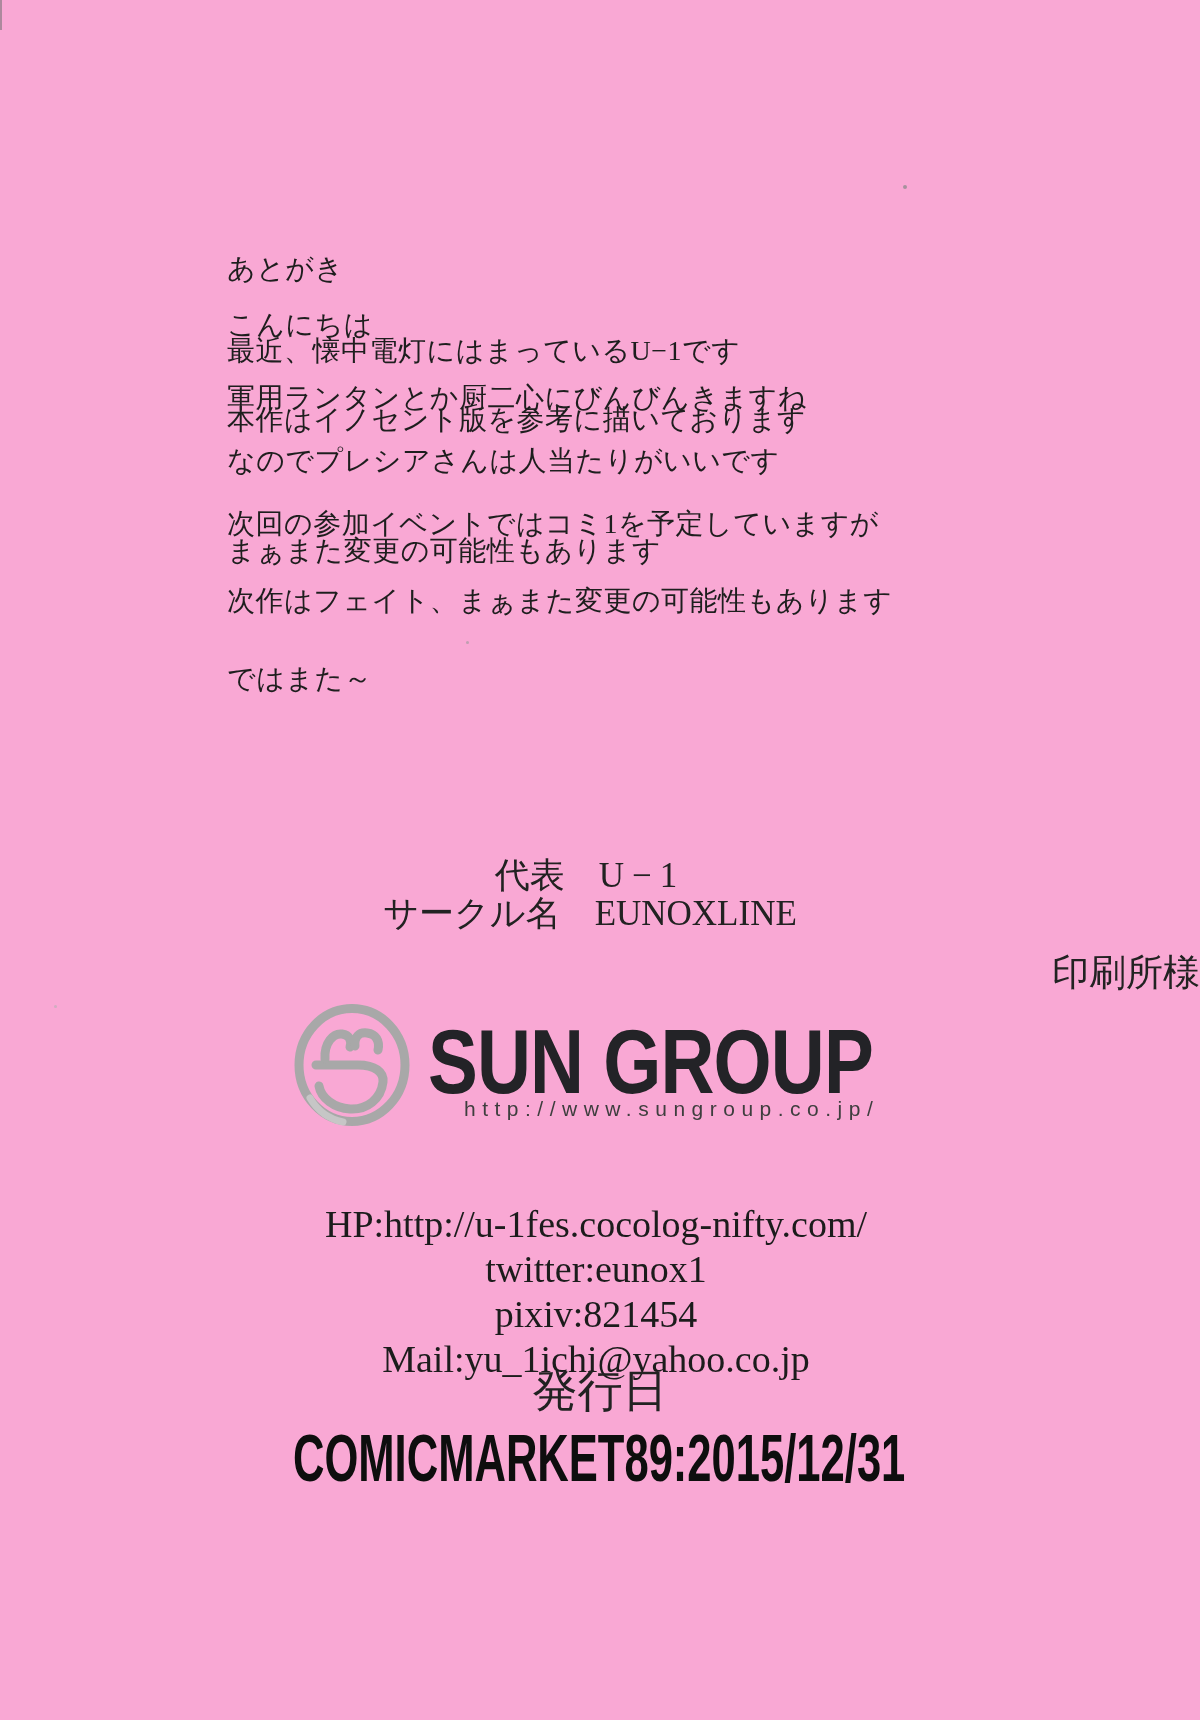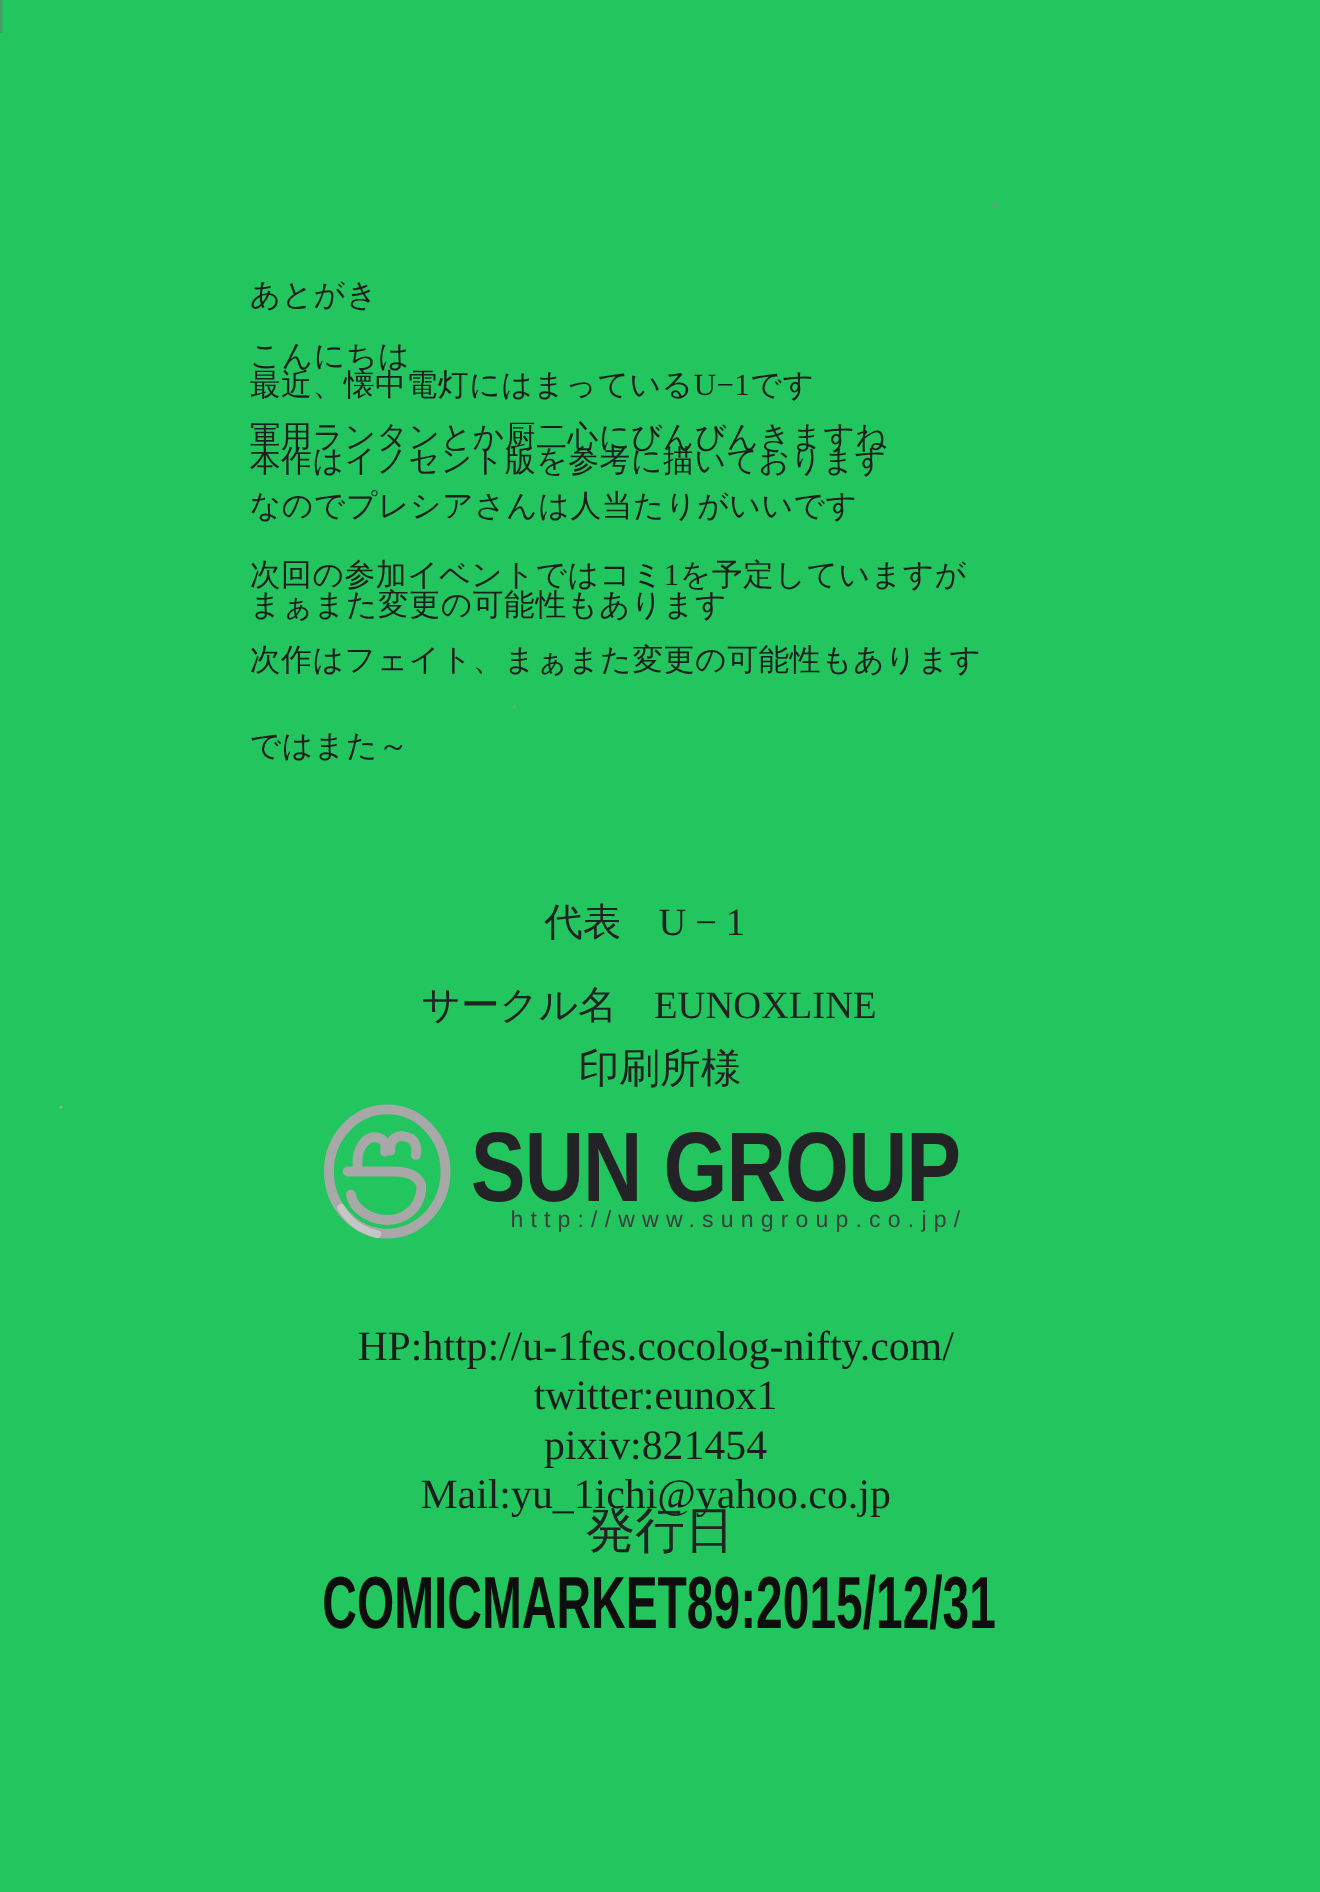--- a/index.html
+++ b/index.html
@@ -1,20 +1,20 @@
 <!DOCTYPE html>
 <html><head>
 <meta charset="utf-8">
 <style>
   html,body{margin:0;padding:0;background:#e8e8e8;}
   .page{
     position:relative;
     width:1200px;height:1720px;
     margin:0 auto;
-    background:#22c55e;
+    background:#f9a8d4;
     overflow:hidden;
     font-family:"Liberation Serif","DejaVu Serif",serif;
     color:#1e1e1e;
   }
   
   .jline{
     position:absolute;
     left:227px;
     font-size:28px;
     line-height:28px;
@@ -36,21 +36,21 @@
   .cline .gap{margin-left:34px;}
   .cline .sp{letter-spacing:8px;}
   .center-line{
     position:absolute;
     left:0;
     width:1200px;
     text-align:center;
     white-space:nowrap;
     color:#222;
   }
-  .printer-heading{top:954px;font-size:37px;line-height:37px;}
+  .printer-heading{top:954px;font-size:37px;line-height:37px;text-align:right;}
   .pub-heading{top:1374px;font-size:45px;line-height:35px;}
   
   .logo-svg{position:absolute;left:292px;top:1002px;}
   .sun-name{
     position:absolute;
     left:428px;top:1017px;
     font-family:"Liberation Sans","DejaVu Sans",sans-serif;
     font-weight:bold;
     font-size:90px;line-height:90px;
     letter-spacing:-1px;
@@ -115,21 +115,21 @@
     <div class="jline" style="top:384px">軍用ランタンとか厨二心にびんびんきますね</div>
     <div class="jline" style="top:406px">本作はイノセント版を参考に描いております</div>
     <div class="jline" style="top:447px">なのでプレシアさんは人当たりがいいです</div>
     <div class="jline" style="top:510px">次回の参加イベントではコミ1を予定していますが</div>
     <div class="jline" style="top:537px">まぁまた変更の可能性もあります</div>
     <div class="jline" style="top:587px">次作はフェイト、まぁまた変更の可能性もあります</div>
     <div class="jline" style="top:665px">ではまた～</div>
   </div>
 
   <div>
-    <div class="cline" style="top:821px">
+    <div class="cline" style="top:858px">
       <span>代表</span><span class="gap sp">U−1</span>
     </div>
     <div class="cline" style="top:896px">
       <span>サークル名</span><span class="gap">EUNOXLINE</span>
     </div>
     <div class="center-line printer-heading">印刷所様</div>
   </div>
 
   <div>
     <svg class="logo-svg" width="121" height="126" viewBox="0 0 121 126">

